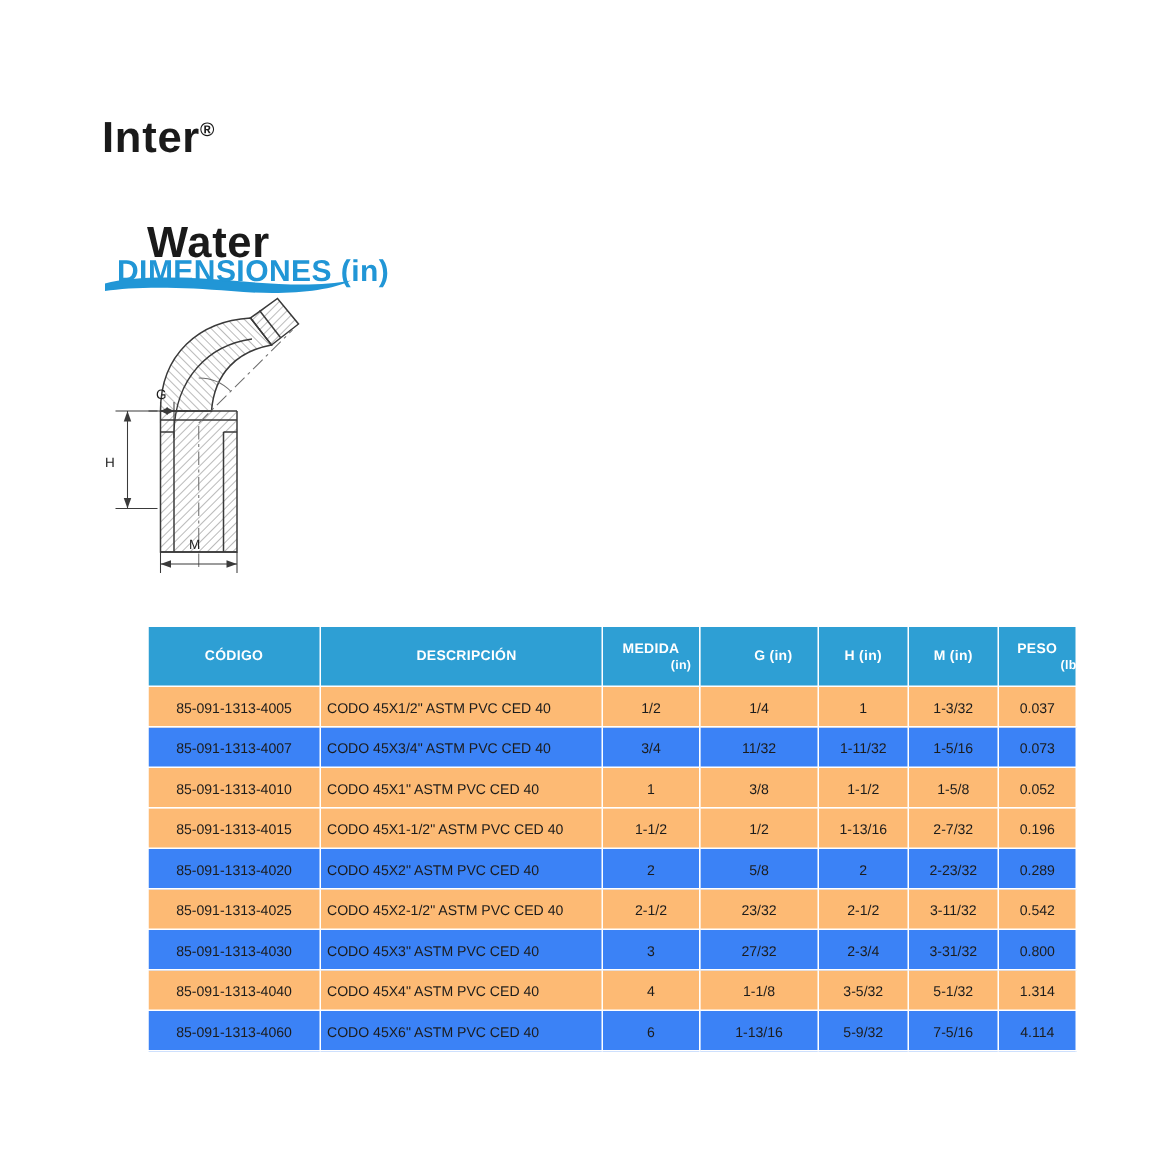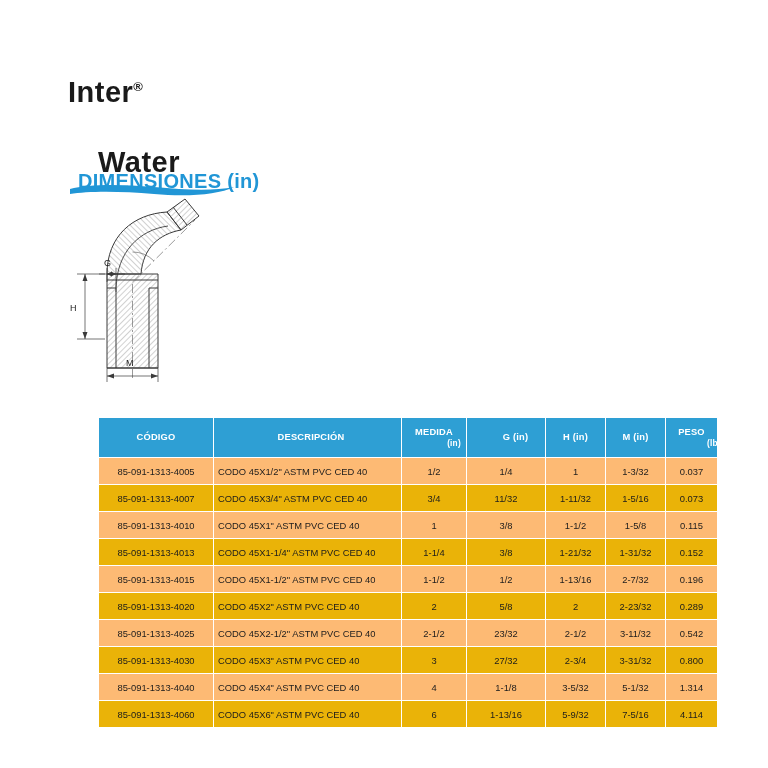--- a/index.html
+++ b/index.html
@@ -100,21 +100,21 @@
   }
   table.dims td {
     font-size: 9.4px;
     color: #1c1c1c;
     height: 26px;
     vertical-align: middle;
     border: 1px solid #ffffff;
     padding: 0 4px;
   }
   table.dims tr.alt td {
-    background: #eab308;
+    background: #3b82f6;
   }
   table.dims tr.plain td {
     background: #fdba74;
   }
   .c-code { width: 112px; text-align: center; }
   .c-desc { width: 178px; text-align: left; padding-left: 8px; }
   .c-med  { width: 62px; text-align: center; }
   .c-g    { width: 57px; text-align: center; padding-left: 20px; }
   .c-h    { width: 57px; text-align: center; }
   .c-m    { width: 57px; text-align: center; }
@@ -263,30 +263,21 @@
         <td class="c-m">1-5/16</td>
         <td class="c-p">0.073</td>
       </tr>
       <tr class="plain">
         <td class="c-code">85-091-1313-4010</td>
         <td class="c-desc">CODO 45X1" ASTM PVC CED 40</td>
         <td class="c-med">1</td>
         <td class="c-g">3/8</td>
         <td class="c-h">1-1/2</td>
         <td class="c-m">1-5/8</td>
-        <td class="c-p">0.115</td>
-      </tr>
-      <tr class="alt">
-        <td class="c-code">85-091-1313-4013</td>
-        <td class="c-desc">CODO 45X1-1/4" ASTM PVC CED 40</td>
-        <td class="c-med">1-1/4</td>
-        <td class="c-g">3/8</td>
-        <td class="c-h">1-21/32</td>
-        <td class="c-m">1-31/32</td>
-        <td class="c-p">0.152</td>
+        <td class="c-p">0.052</td>
       </tr>
       <tr class="plain">
         <td class="c-code">85-091-1313-4015</td>
         <td class="c-desc">CODO 45X1-1/2" ASTM PVC CED 40</td>
         <td class="c-med">1-1/2</td>
         <td class="c-g">1/2</td>
         <td class="c-h">1-13/16</td>
         <td class="c-m">2-7/32</td>
         <td class="c-p">0.196</td>
       </tr>

